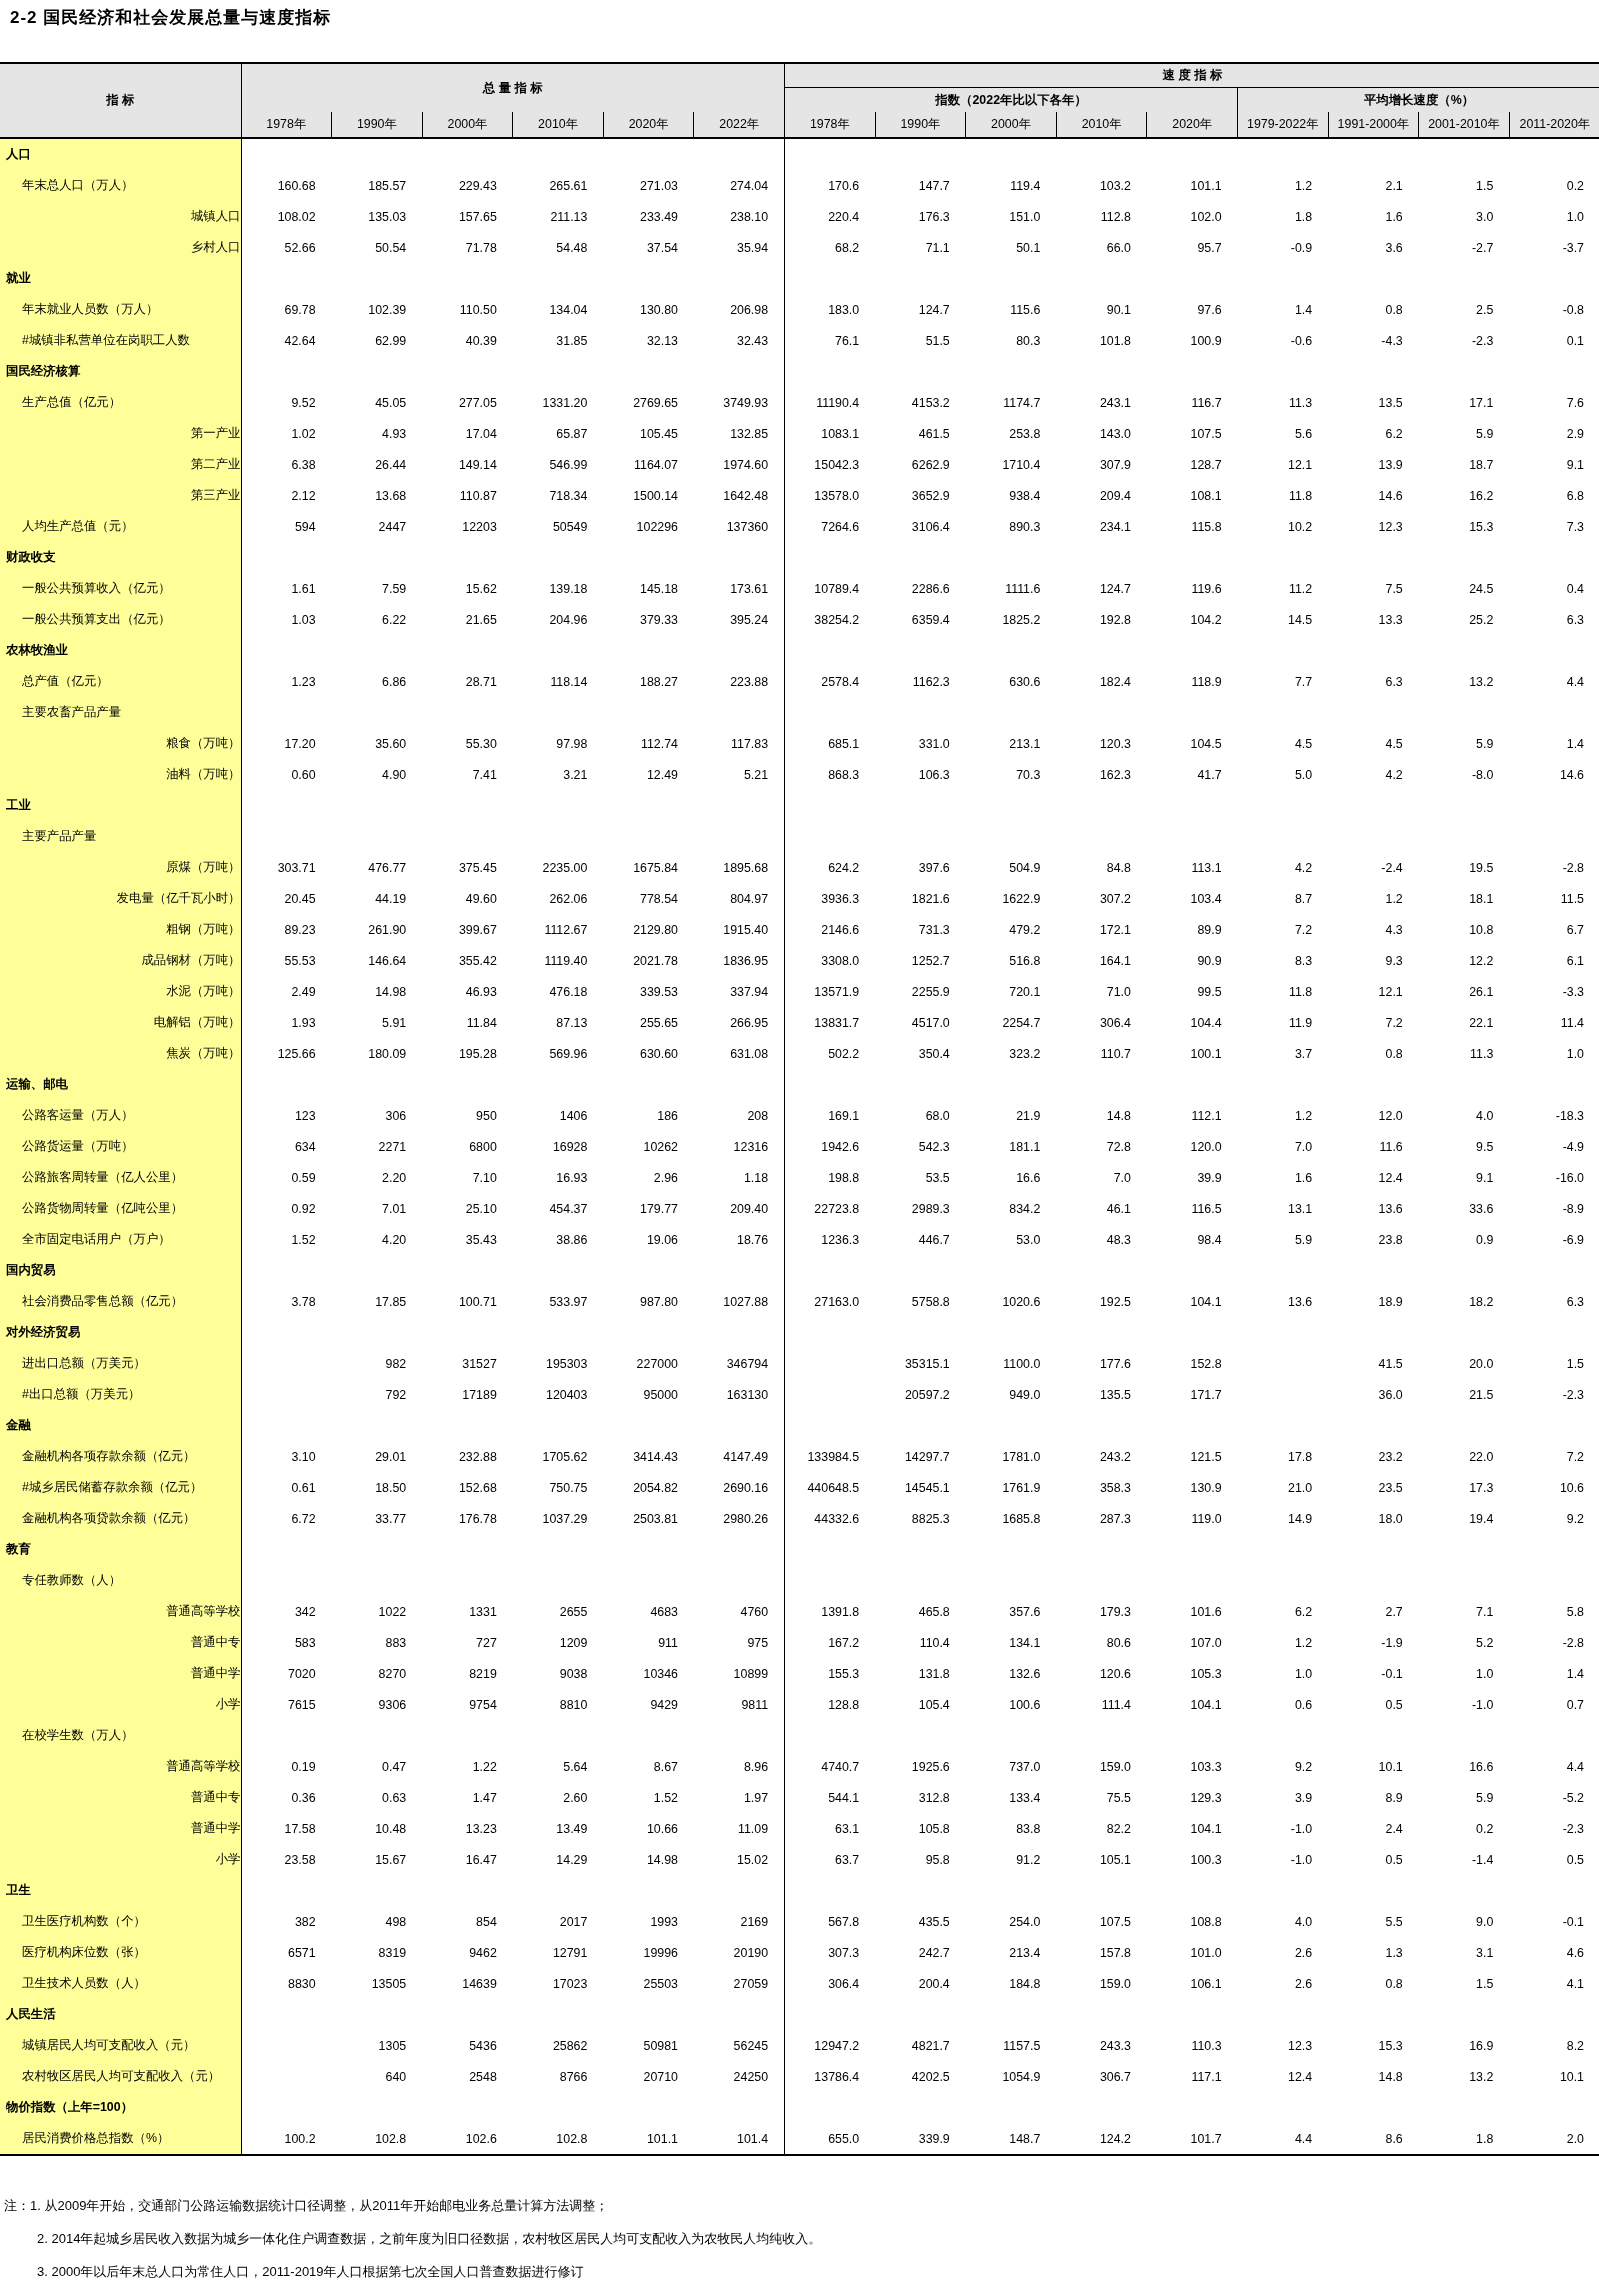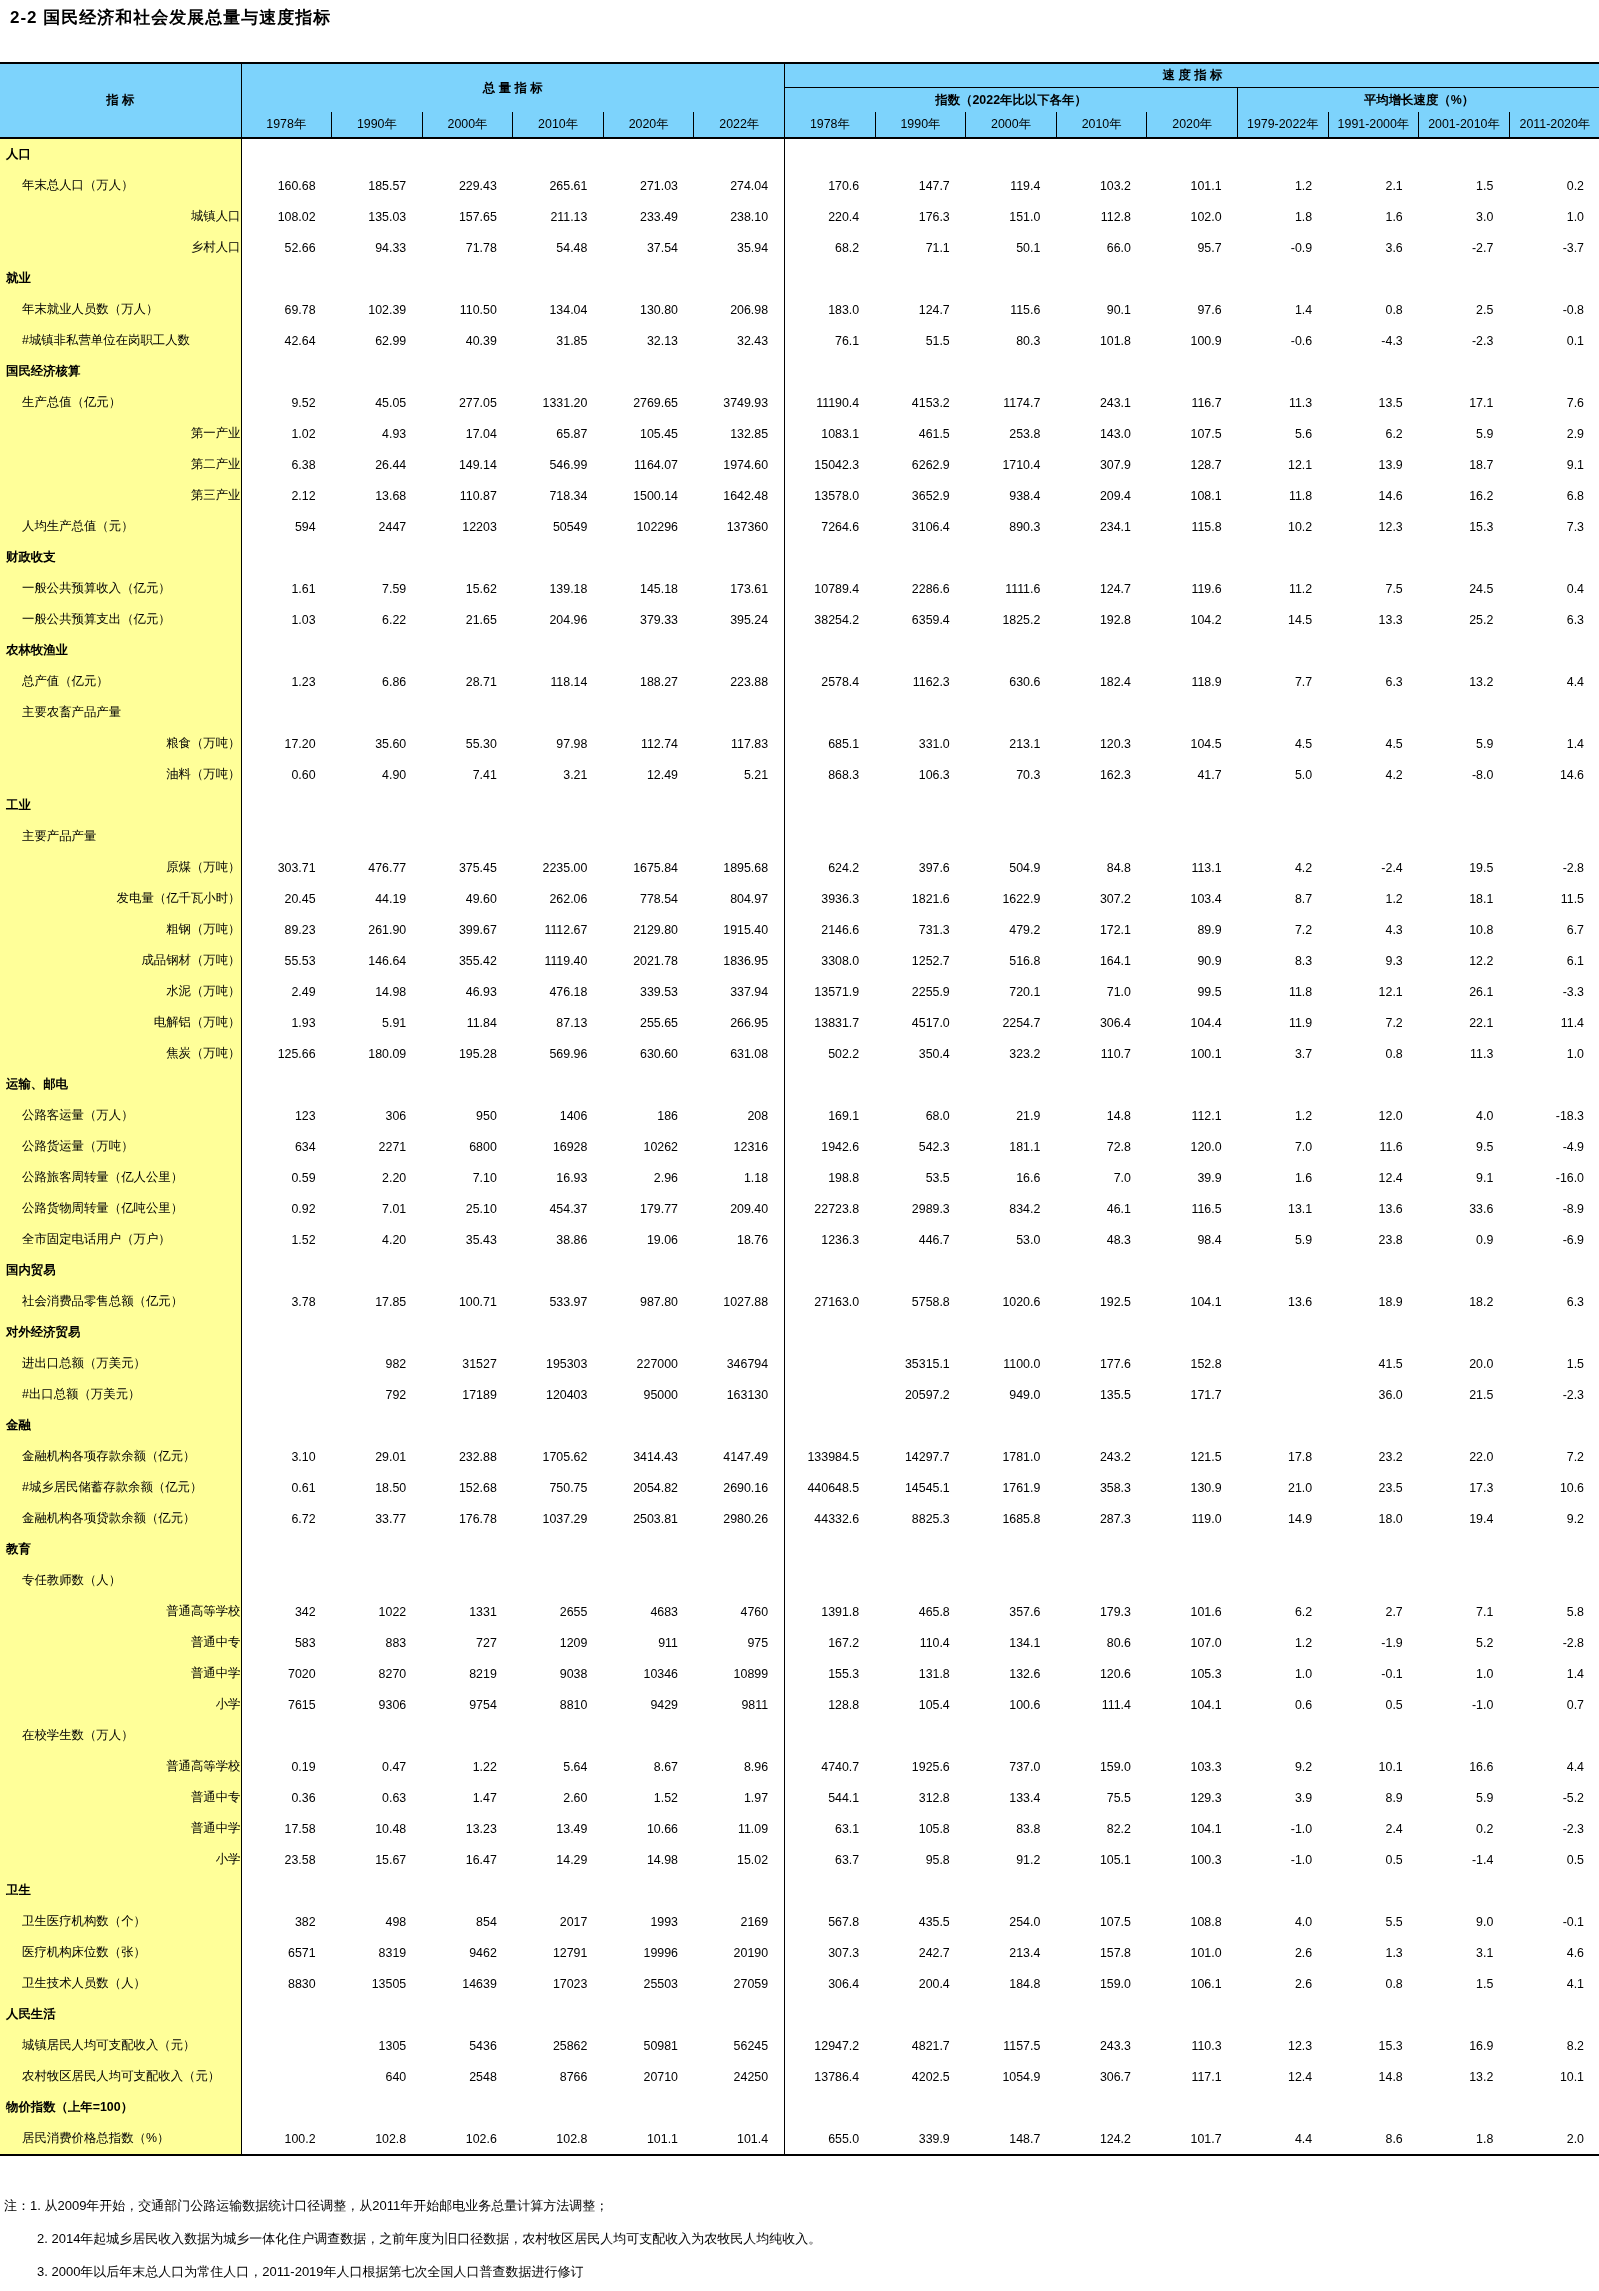--- a/index.html
+++ b/index.html
@@ -2,21 +2,21 @@
 <html><head>
 <meta charset="utf-8">
 <style>
   html,body{margin:0;padding:0;background:#fff;}
   #page{position:relative;width:1600px;height:2292px;background:#ffffff;
         font-family:"Liberation Sans","DejaVu Sans",sans-serif;color:#000;padding-left:32px;}
   #title{position:absolute;top:6px;left:10px;font-size:17px;font-weight:bold;letter-spacing:1px;}
   #tbl{position:absolute;top:62px;left:0;width:1600px;border-collapse:collapse;table-layout:fixed;
        border-top:2px solid #000;border-bottom:2px solid #000;}
   #tbl col.c-ind{width:241px;}
-  thead th{background:#7dd3fc;font-size:12.4px;padding:0;vertical-align:middle;text-align:center;font-weight:bold;}
+  thead th{background:#e5e5e5;font-size:12.4px;padding:0;vertical-align:middle;text-align:center;font-weight:bold;}
   thead tr.r1 th{height:23px;}
   thead tr.r2 th{height:24px;}
   thead tr.r3 th{height:25px;font-weight:normal;}
   th.ind{border-right:1px solid #000;}
   th.tot{border-right:1px solid #000;}
   th.spd{border-bottom:1px solid #000;}
   th.idxg{border-right:1px solid #000;}
   thead tr.r3 th{border-left:1px solid #000;}
   thead tr.r3 th:first-child{border-left:none;}
   tbody{border-top:2px solid #000;}
@@ -135,21 +135,21 @@
           <td class="num">112.8</td>
           <td class="num">102.0</td>
           <td class="num">1.8</td>
           <td class="num">1.6</td>
           <td class="num">3.0</td>
           <td class="num">1.0</td>
         </tr>
         <tr>
           <td class="lbl lv2">乡村人口</td>
           <td class="num">52.66</td>
-          <td class="num">94.33</td>
+          <td class="num">50.54</td>
           <td class="num">71.78</td>
           <td class="num">54.48</td>
           <td class="num">37.54</td>
           <td class="num sep">35.94</td>
           <td class="num">68.2</td>
           <td class="num">71.1</td>
           <td class="num">50.1</td>
           <td class="num">66.0</td>
           <td class="num">95.7</td>
           <td class="num">-0.9</td>

